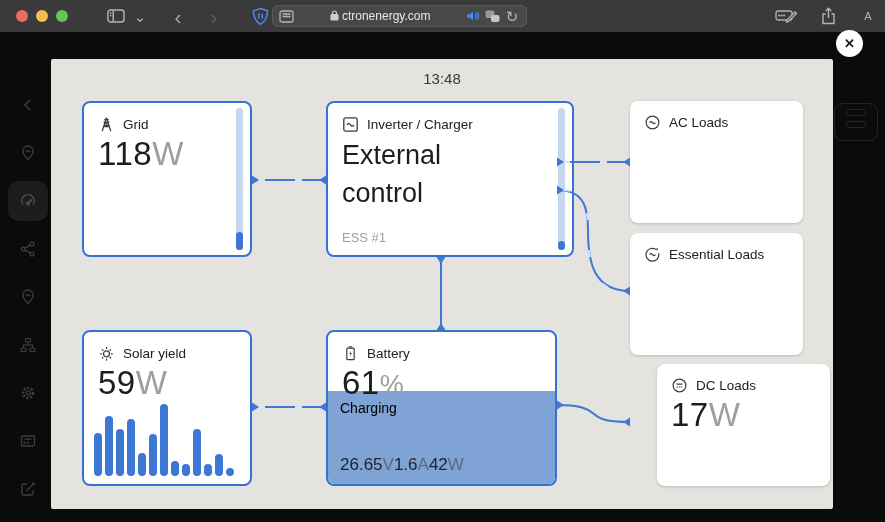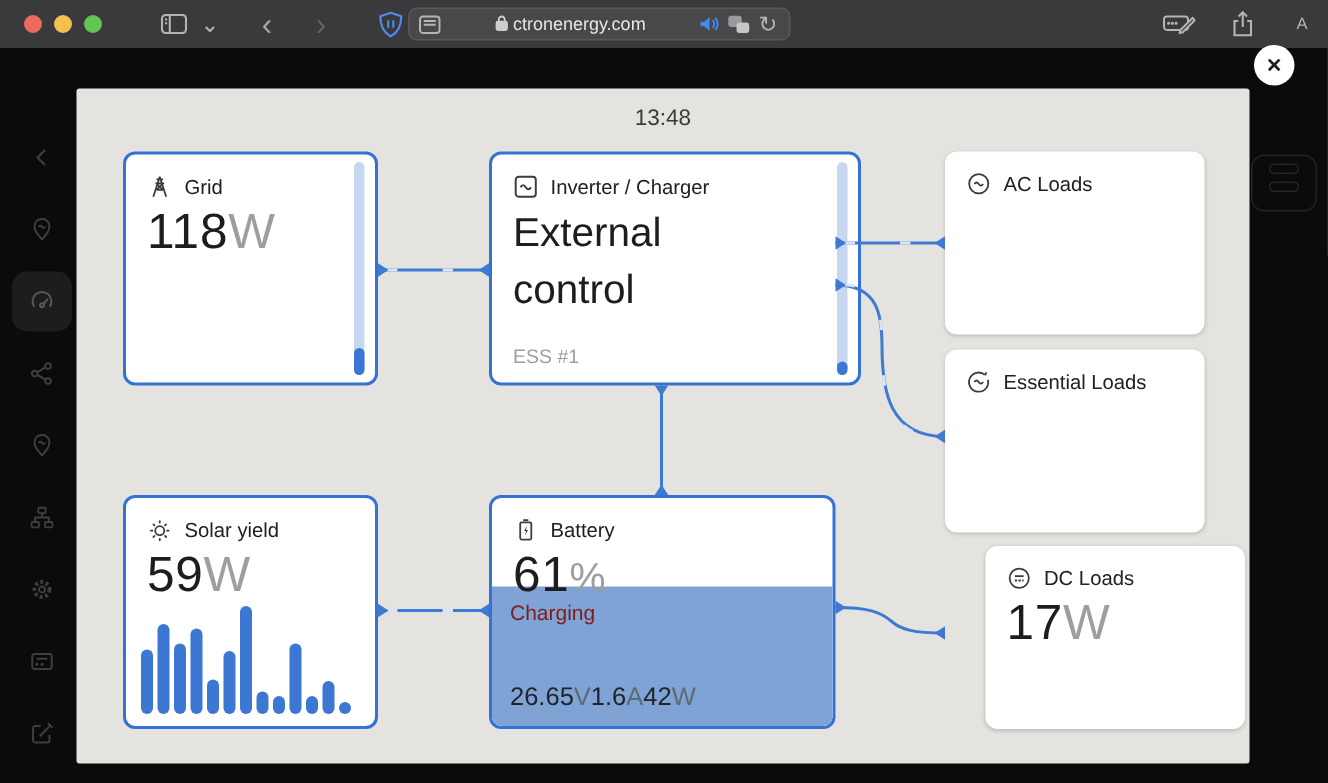--- a/index.html
+++ b/index.html
@@ -69,21 +69,21 @@
   #card-dc        { left:579px; top:305px; width:173px; height:122px;margin-left:27px; }
 
   
   .bars { position:absolute; left:10px; right:16px; bottom:8px; height:74px;
           display:flex; align-items:flex-end; justify-content:space-between; }
   .bar { width:8px; border-radius:4px; background:#3b77d3; }
 
   
   .soc-fill { position:absolute; left:0; right:0; bottom:0; background:#7ea3d4;
               border-radius:0 0 6px 6px; }
-  .soc-state { padding:9px 12px; font-size:14px; color:#7f1d1d; }
+  .soc-state { padding:9px 12px; font-size:14px; color:#000000; }
   .soc-stats { position:absolute; left:12px; right:12px; bottom:9px;
                display:flex; font-size:17px; color:#21252b; }
   .soc-stats .unit { color:#5e6a77; }
   .pct-unit { color:#9e9e9e; font-size:27px; }
 
   .flow { position:absolute; left:0; top:0; z-index:5; pointer-events:none; }
 </style>
 </head>
 <body>
 

